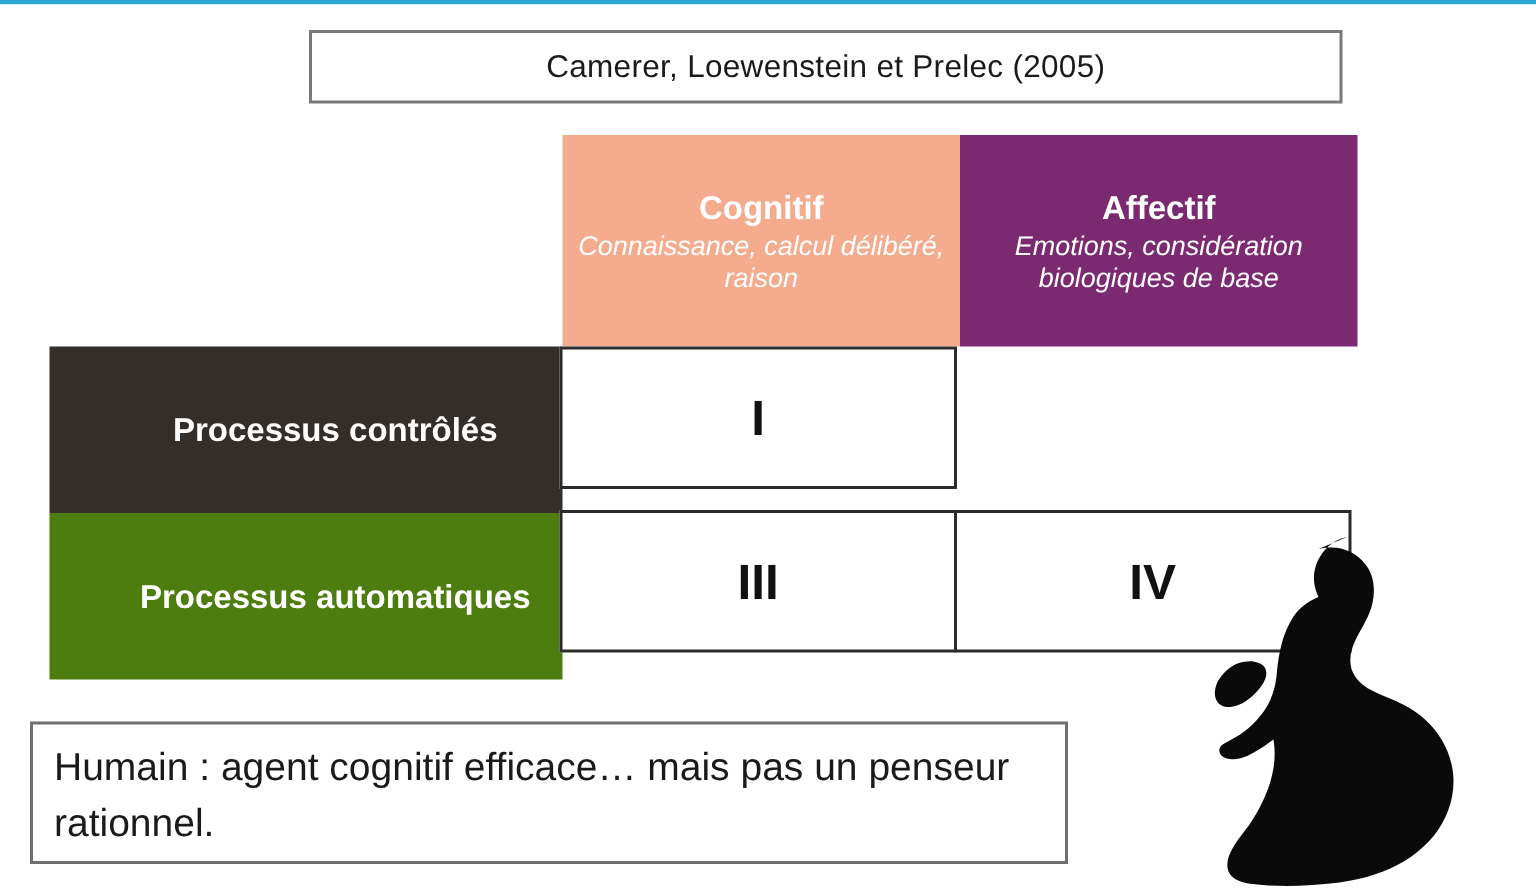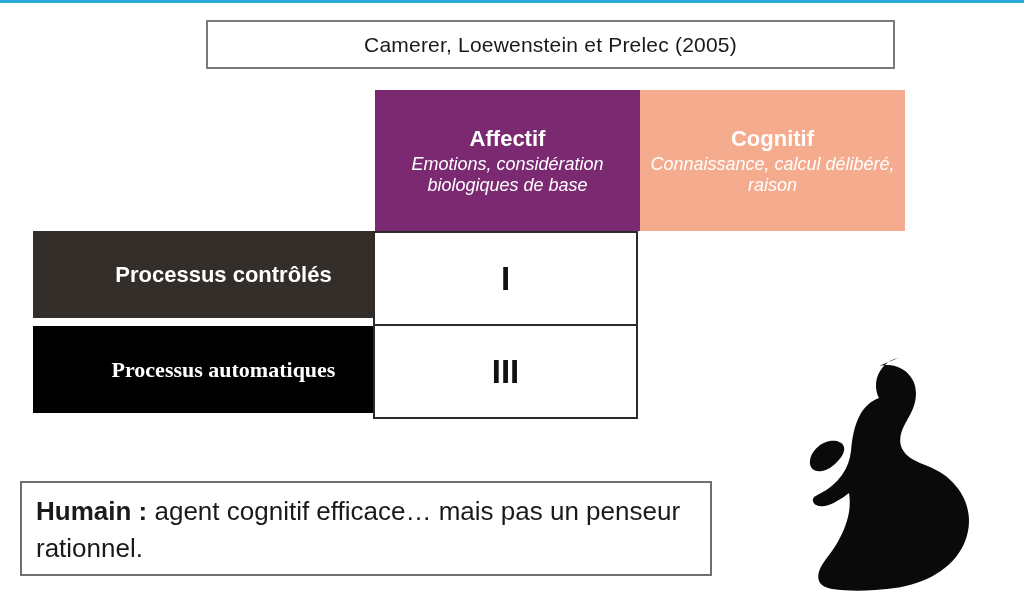--- a/index.html
+++ b/index.html
@@ -103,37 +103,36 @@
   .col-head .head-sub {
     font-size: 18px;
     font-style: italic;
     line-height: 1.12;
   }
   .col-head.cognitif .head-title { color: #ffffff; }
   .col-head.cognitif .head-sub { color: #ffffff; }
 
   .row-head {
     width: 342px;
-    height: 87px;
+    height: 111px;
     display: flex;
     align-items: center;
     justify-content: center;
     color: #ffffff;
     font-size: 22px;
     font-weight: bold;
     text-align: center;
     box-sizing: border-box;
     padding-left: 39px;
   }
   .row-head.controles {
     background: #332e2a;
   }
   .row-head.automatiques {
-    background: #000000;
-    font-family: Liberation Serif, serif;
+    background: #4d7c0f;
   }
   .data-cell {
     width: 265px;
     height: 95px;
     background: #ffffff;
     border: 2px solid #2b2b2b;
     display: flex;
     align-items: center;
     justify-content: center;
     font-size: 33px;
@@ -160,21 +159,21 @@
     background: #ffffff;
     box-sizing: border-box;
     padding: 10px 14px 0 14px;
   }
   .statement-text {
     font-size: 26px;
     color: #1a1a1a;
     line-height: 1.42;
   }
   .statement-text .bold {
-    font-weight: bold;
+    font-weight: normal;
   }
 
   
   .thinker {
     position: absolute;
     left: 806px;
     top: 352px;
     width: 212px;
     height: 240px;
   }
@@ -188,38 +187,39 @@
   <div class="top-accent-2"></div>
 
   <div class="title-box">
     <span class="title-text">Camerer, Loewenstein et Prelec (2005)</span>
   </div>
 
   <div class="matrix">
 
     <div class="matrix-row header-row">
       <div class="cell corner-blank"></div>
+      <div class="cell col-head cognitif">
+        <span class="head-title">Cognitif</span>
+        <span class="head-sub">Connaissance, calcul délibéré, raison</span>
+      </div>
       <div class="cell col-head affectif">
         <span class="head-title">Affectif</span>
         <span class="head-sub">Emotions, considération biologiques de base</span>
       </div>
-      <div class="cell col-head cognitif">
-        <span class="head-title">Cognitif</span>
-        <span class="head-sub">Connaissance, calcul délibéré, raison</span>
-      </div>
     </div>
 
     <div class="matrix-row body-row">
       <div class="cell row-head controles">Processus contrôlés</div>
       <div class="cell data-cell">I</div>
     </div>
 
     <div class="matrix-row body-row">
       <div class="cell row-head automatiques">Processus automatiques</div>
       <div class="cell data-cell">III</div>
+      <div class="cell data-cell">IV</div>
     </div>
 
   </div>
 
   <div class="statement-box">
     <div class="statement-text">
       <span class="bold">Humain :</span><span> agent cognitif efficace… mais pas un penseur rationnel.</span>
     </div>
   </div>
 

